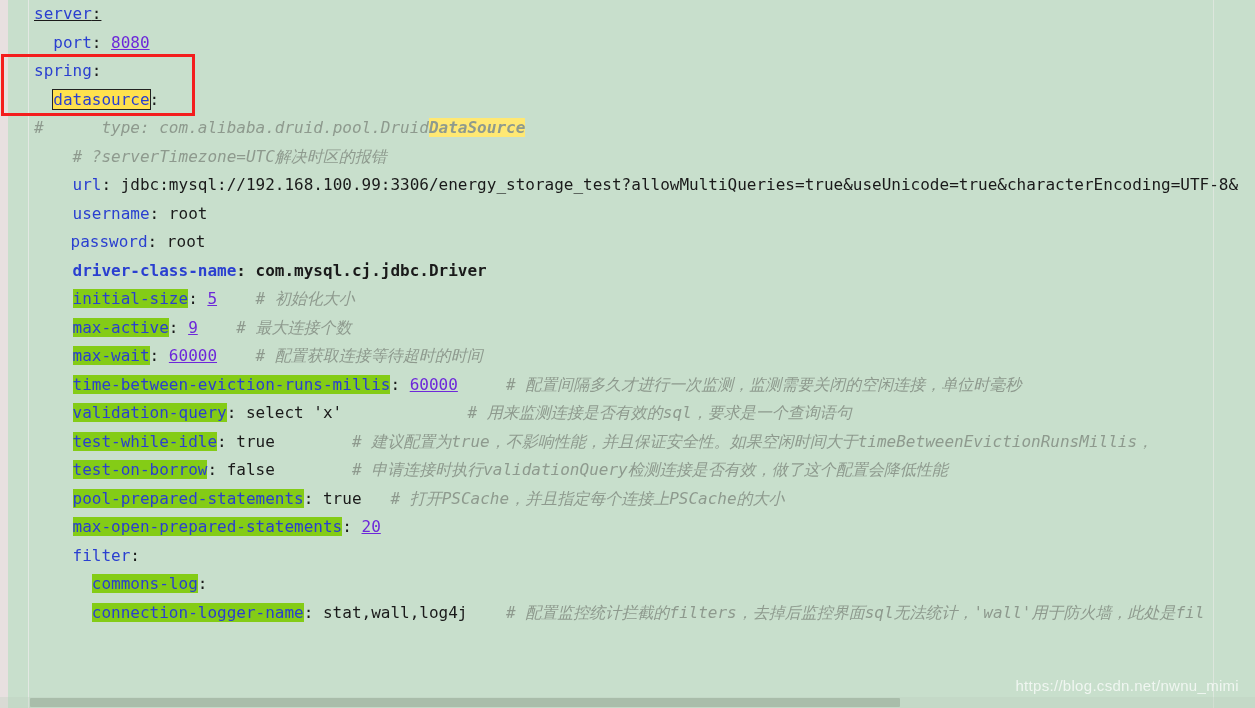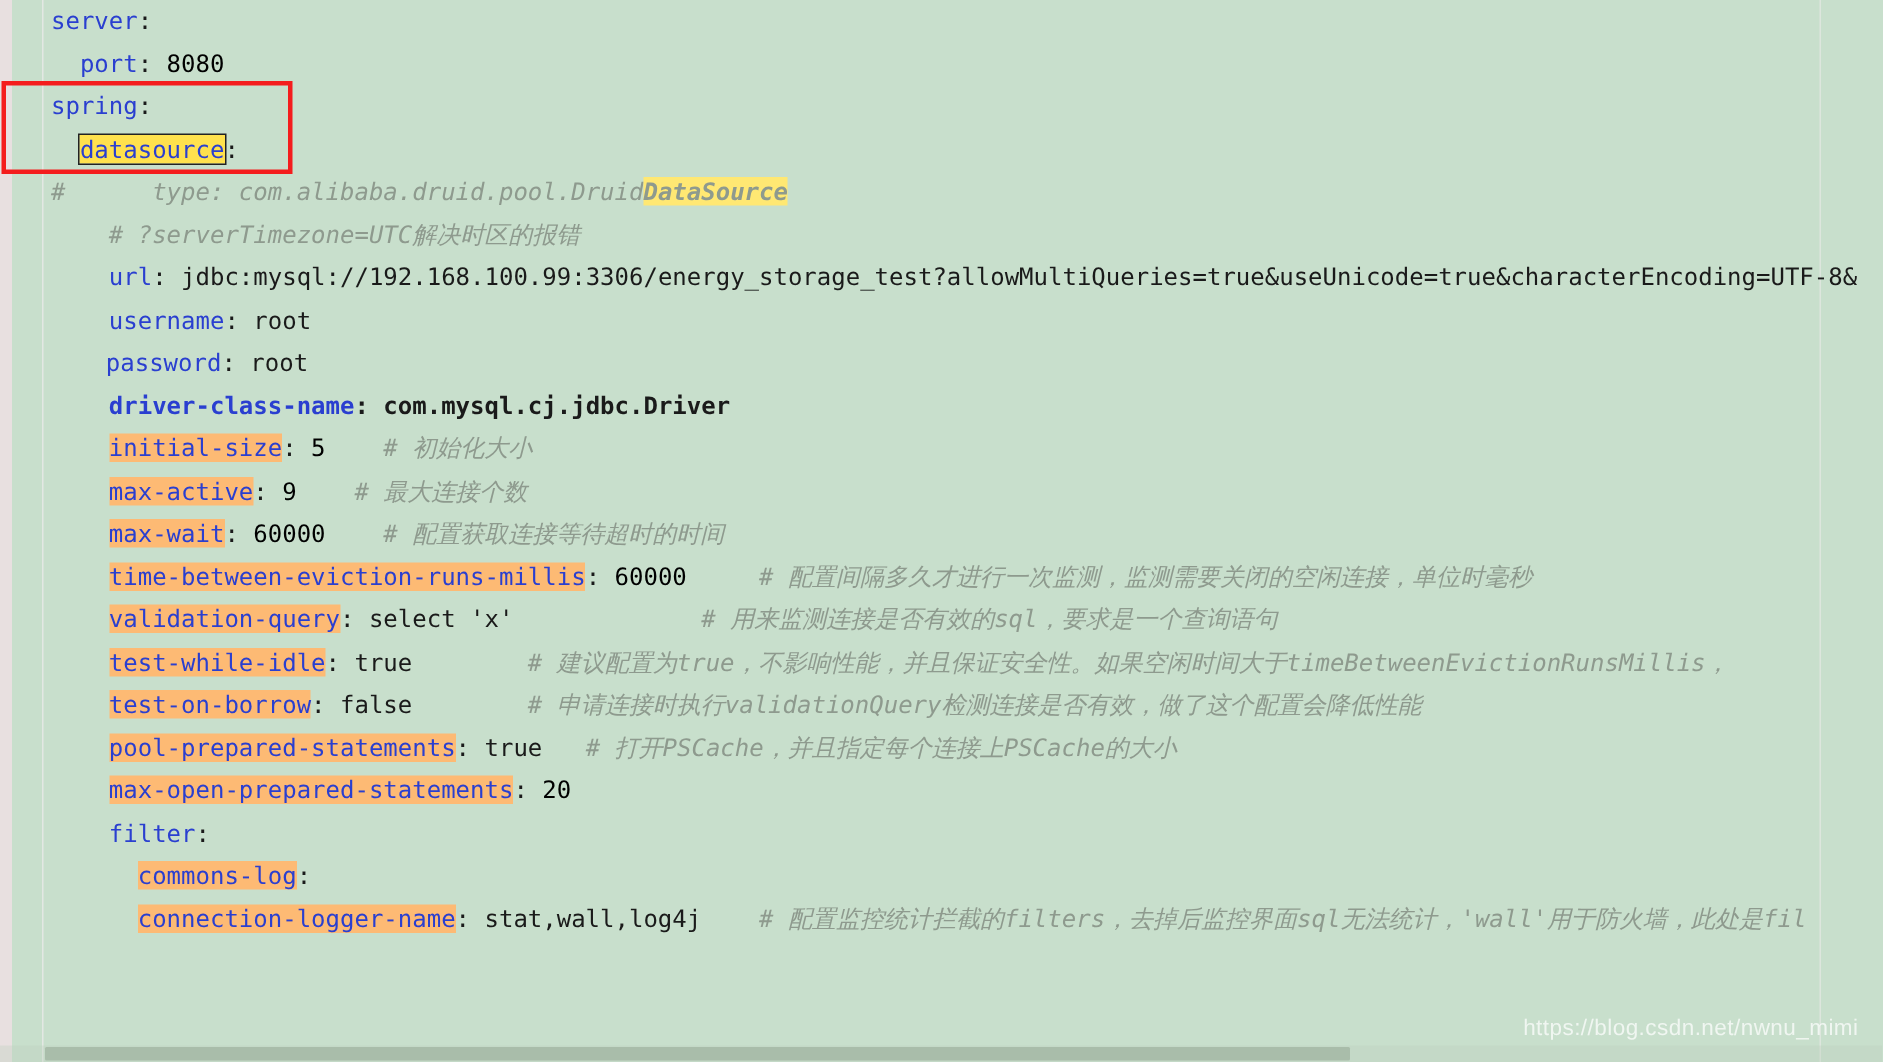--- a/index.html
+++ b/index.html
@@ -76,24 +76,24 @@
   }
   .line-content {
     position: absolute;
     left: 0;
     top: 0;
     white-space: pre;
   }
 
   
   .k   { color: #2a3fd0; }              
-  .num { color: #000000; }              
+  .num { color: #6d28d9; text-decoration: underline; }              
   .v   { color: #1a1a1a; }              
   .cm  { color: #8e9a8e; font-style: italic; }  
-  .hl  { background: #fdba74; margin-top: 21px; }         
+  .hl  { background: #84cc16; margin-top: 21px; }         
   .hl-strong {
     background: #ffe14d;
     outline: 1px solid #222;
   }
   .hl-yellow { background: #ffe873; }
   .b   { font-weight: bold; }
   .it  { font-style: italic; }
 
   
   .caret {
@@ -156,21 +156,21 @@
 <body>
 
 <div id="editor">
 
   <div class="gutter-strip gutter-left-edge"></div>
   <div class="gutter-strip gutter-fold"></div>
   <div class="gutter-strip gutter-divider"></div>
   <div class="right-guide"></div>
 
   <div class="code-area" id="code-area">
-      <div class="line"><div class="line-content" style="left: 34px;"><span class="k">server</span><span class="v">:</span></div></div>
+      <div class="line"><div class="line-content" style="left: 34px; text-decoration: underline;"><span class="k">server</span><span class="v">:</span></div></div>
       <div class="line"><div class="line-content" style="left: 34px;"><span>  </span><span class="k">port</span><span class="v">: </span><span class="num">8080</span></div></div>
       <div class="line"><div class="line-content" style="left: 34px;"><span class="k">spring</span><span class="v">:</span></div></div>
       <div class="line"><div class="line-content" style="left: 34px;"><span>  </span><span class="k hl-strong">datasource</span><span class="v">:</span></div></div>
       <div class="line"><div class="line-content" style="left: 34px;"><span class="cm">#</span><span class="cm">      type: com.alibaba.druid.pool.Druid</span><span class="cm hl-yellow b it">DataSource</span></div></div>
       <div class="line"><div class="line-content" style="left: 34px;"><span>    </span><span class="cm">#</span><span class="cm"> ?serverTimezone=UTC解决时区的报错</span></div></div>
       <div class="line"><div class="line-content" style="left: 34px;"><span>    </span><span class="k">url</span><span class="v">: </span><span class="v">jdbc:mysql://192.168.100.99:3306/energy_storage_test?allowMultiQueries=true&amp;useUnicode=true&amp;characterEncoding=UTF-8&amp;</span></div></div>
       <div class="line"><div class="line-content" style="left: 34px;"><span>    </span><span class="k">username</span><span class="v">: </span><span class="v">root</span></div></div>
       <div class="line"><div class="line-content" style="left: 32px;"><span>    </span><span class="k">password</span><span class="v">: </span><span class="v">root</span></div></div>
       <div class="line"><div class="line-content" style="left: 34px; font-weight: bold;"><span>    </span><span class="k">driver-class-name</span><span class="v">: </span><span class="v">com.mysql.cj.jdbc.Driver</span></div></div>
       <div class="line"><div class="line-content" style="left: 34px;"><span>    </span><span class="k hl">initial-size</span><span class="v">: </span><span class="num">5</span><span>    </span><span class="cm">#</span><span class="cm"> 初始化大小</span></div></div>

